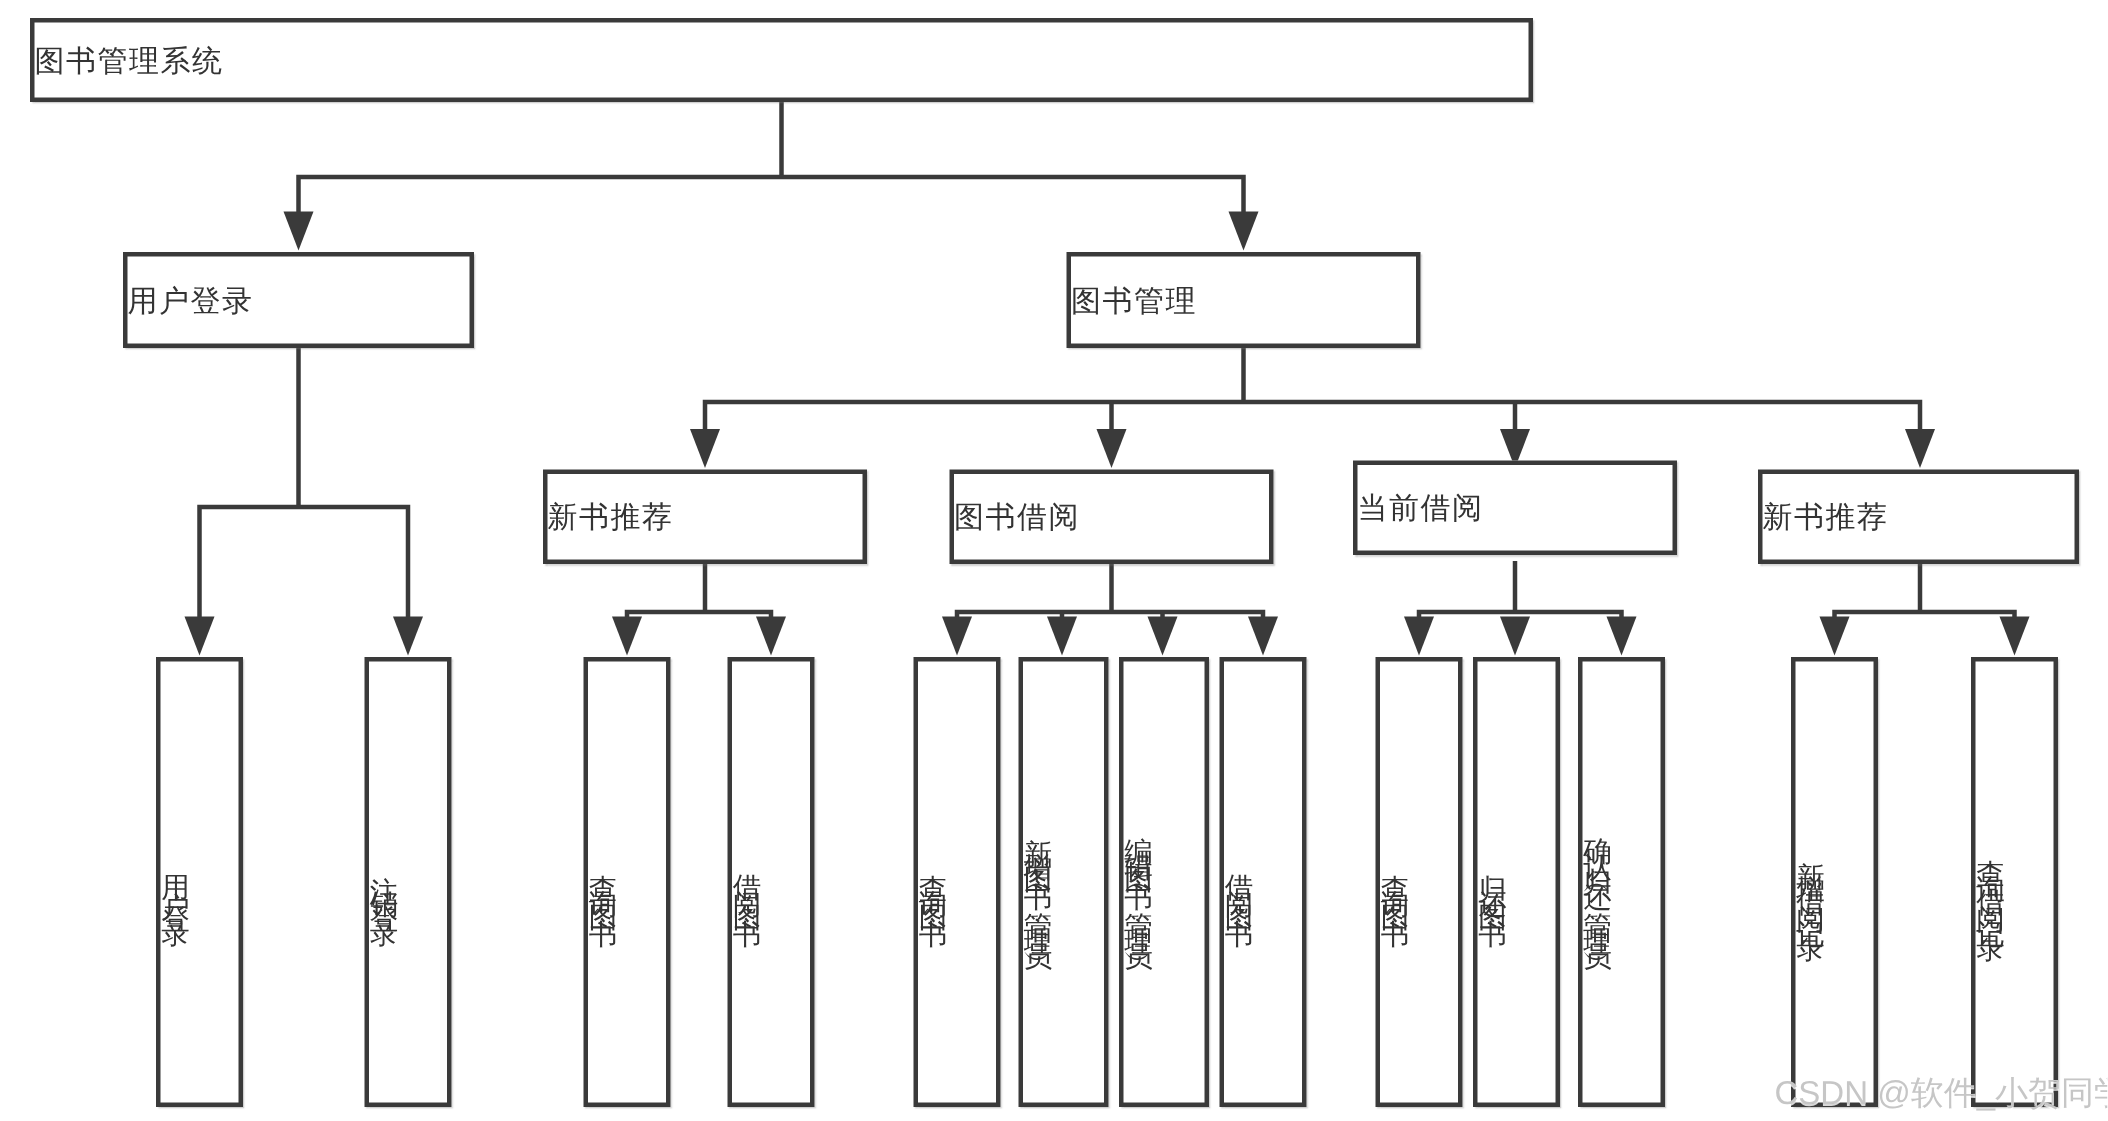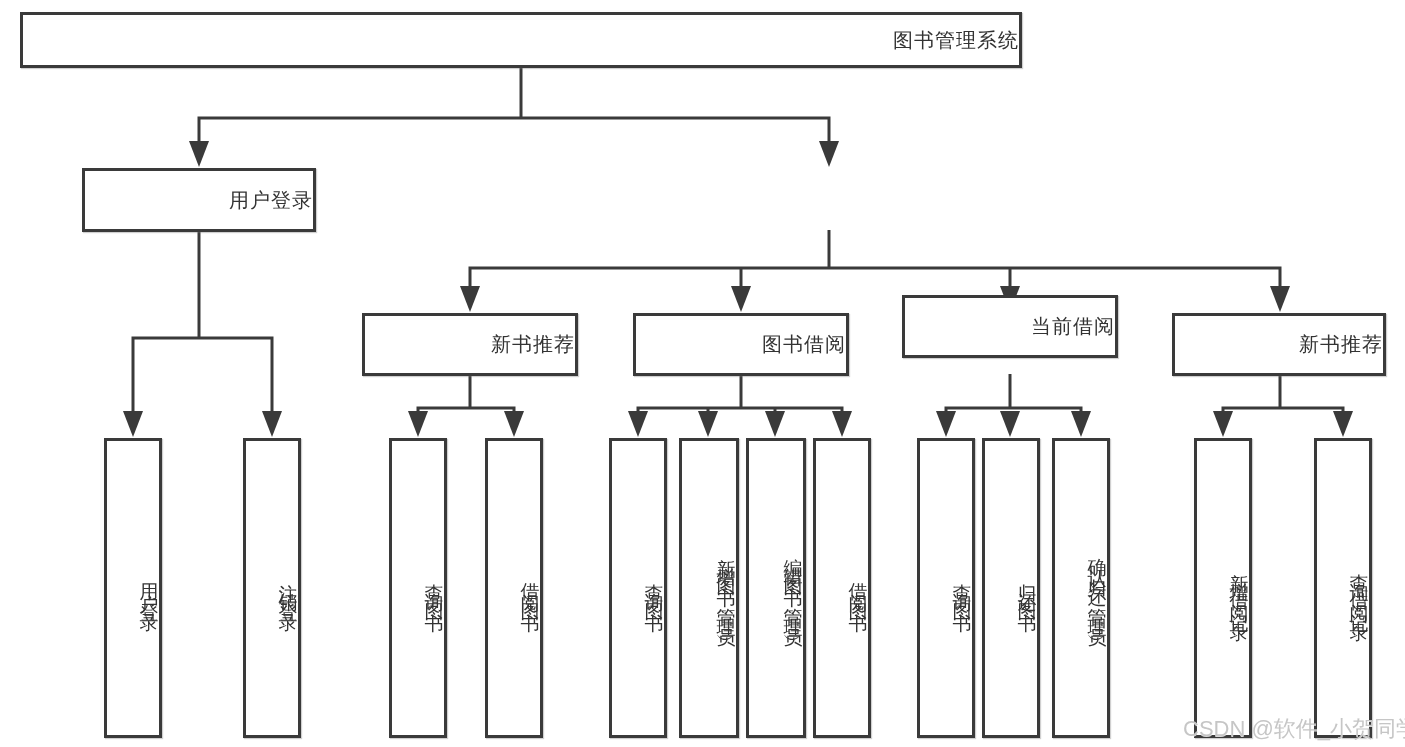--- a/index.html
+++ b/index.html
@@ -17,21 +17,21 @@
     width: 1405px; height: 747px;
     pointer-events: none;
   }
   .box {
     position: absolute;
     box-sizing: border-box;
     border: 3px solid #3a3a3a;
     background: #ffffff;
     display: flex;
     align-items: center;
-    justify-content: flex-end;
+    justify-content: flex-start;
     color: #333333;
     box-shadow: 1px 1px 1px rgba(120,120,120,0.35);
   }
   .box.h span {
     font-size: 20px;
     letter-spacing: 1px;
     white-space: nowrap;
   }
   .box.v span {
     writing-mode: vertical-rl;
@@ -41,21 +41,21 @@
     line-height: 1;
   }
   
   .n-root  { left: 20px;   top: 12px;  width: 1002px; height: 56px; }
   
   .n-l2a   { left: 82px;   top: 168px; width: 234px;  height: 64px; }
   .n-l2b   { left: 711px;  top: 168px; width: 236px;  height: 64px; }
   
   .n-l3a   { left: 362px;  top: 313px; width: 216px;  height: 63px; }
   .n-l3b   { left: 633px;  top: 313px; width: 216px;  height: 63px; }
-  .n-l3c   { left: 902px;  top: 295px; width: 216px;  height: 63px; }
+  .n-l3c   { left: 902px;  top: 307px; width: 216px;  height: 63px; }
   .n-l3d   { left: 1172px; top: 313px; width: 214px;  height: 63px; }
   
   .leaf    { top: 438px; width: 58px; height: 300px; }
   .n-u1 { left: 104px; }  .n-u2 { left: 243px; }
   .n-a1 { left: 389px; }  .n-a2 { left: 485px; }
   .n-b1 { left: 609px; }  .n-b2 { left: 679px; width: 60px; }
   .n-b3 { left: 746px; width: 60px; }  .n-b4 { left: 813px; }
   .n-c1 { left: 917px; }  .n-c2 { left: 982px; }  .n-c3 { left: 1052px; }
   .n-d1 { left: 1194px; } .n-d2 { left: 1314px; }
   .watermark {
@@ -128,20 +128,23 @@
     </g>
   </svg>
 
   <div class="box h n-root">
     <span>图书管理系统</span>
   </div>
 
   <div class="box h n-l2a">
     <span>用户登录</span>
   </div>
+  <div class="box h n-l2b">
+    <span>图书管理</span>
+  </div>
 
   <div class="box h n-l3b">
     <span>图书借阅</span>
   </div>
   <div class="box h n-l3a">
     <span>新书推荐</span>
   </div>
   <div class="box h n-l3c">
     <span>当前借阅</span>
   </div>

